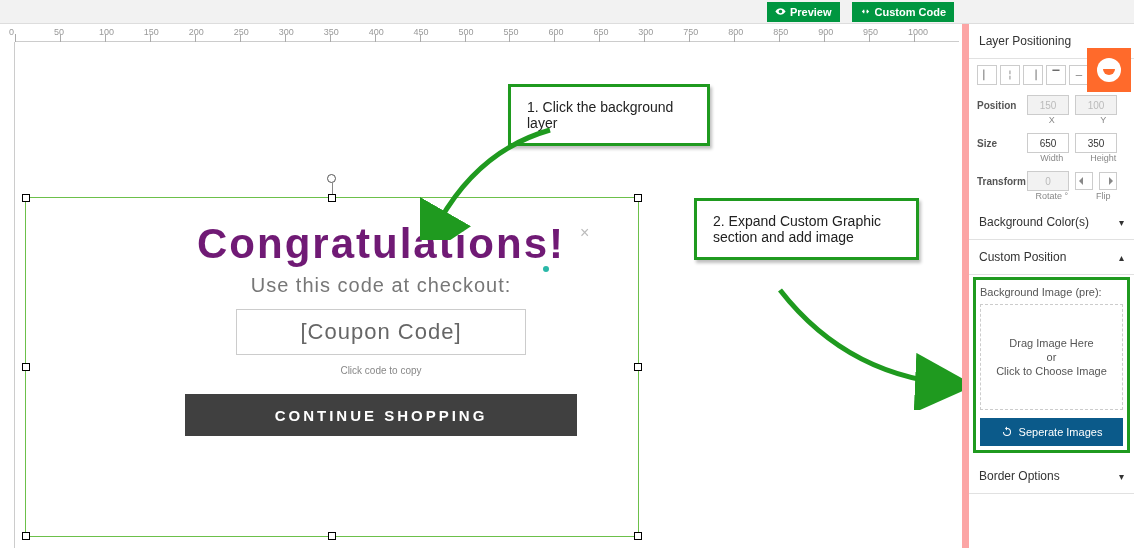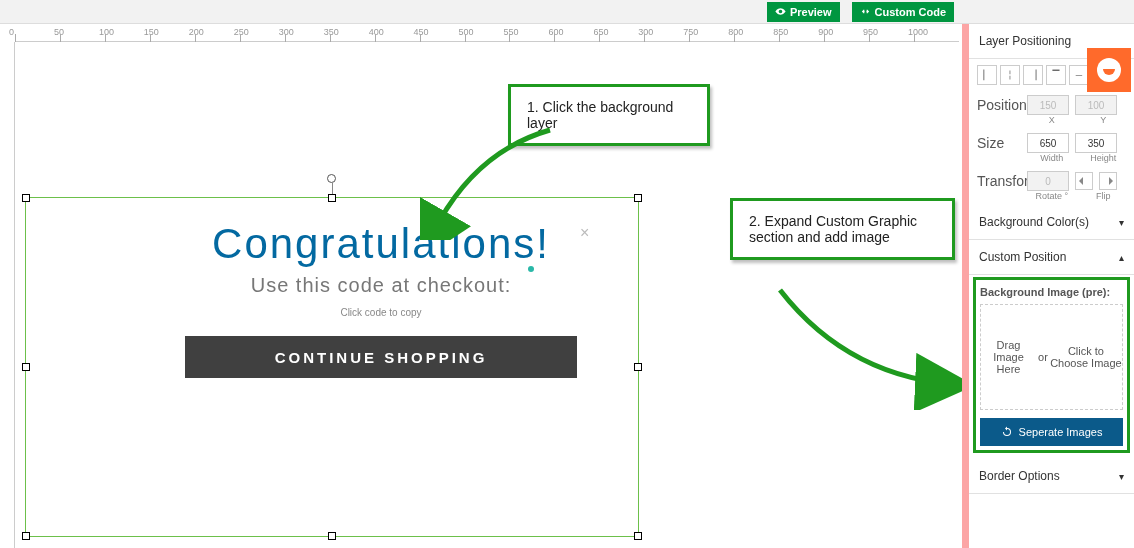--- a/index.html
+++ b/index.html
@@ -78,21 +78,21 @@
 .h-sw{bottom:-4px;left:-4px} .h-w{top:50%;left:-4px;margin-top:-4px}
 .rot-handle{position:absolute;top:-24px;left:50%;margin-left:-5px;width:9px;height:9px;border:1px solid #555;border-radius:50%;background:#fff}
 .rot-line{position:absolute;top:-15px;left:50%;width:1px;height:15px;background:#888}
 
 .popup-content {
   position:absolute; left:150px; top:178px; width:432px; text-align:center;
   font-family: "Helvetica Neue", Arial, sans-serif;
 }
 .popup-close { position:absolute; left:565px; top:182px; color:#bbb; font-size:16px; cursor:pointer; }
 .popup-title {
-  font-size: 42px; font-weight: 400; color: #0369a1; letter-spacing: 2px;
+  font-size: 42px; font-weight: 700; color: #701a75; letter-spacing: 2px;
   position: relative; display: inline-block;
 }
 .popup-title-dot {
   position:absolute; right:16px; bottom:-4px; width:6px; height:6px; background:#2ab8a8; border-radius:50%;
 }
 .popup-sub { font-size: 20px; color:#777; letter-spacing:1px; margin-top:6px; }
 .coupon-field {
   margin: 12px auto 0; width: 290px; height:46px; border:1px solid #ccc;
   display:flex; align-items:center; justify-content:center;
   font-size:22px; color:#666; letter-spacing:1px;
@@ -102,60 +102,60 @@
   margin:18px auto 0; width:392px; height:42px; background:#404040; color:#fff;
   display:flex; align-items:center; justify-content:center;
   font-size:15px; letter-spacing:3px;font-weight:bold;
 }
 
 .callout {
   position:absolute; background:#fff; border:3px solid #1f9a1f; border-radius:0;
   padding:12px 16px; font-size:14px; color:#222; box-shadow:2px 3px 3px rgba(0,0,0,0.25);
 }
 .callout1 { left:508px; top:84px; width:202px; }
-.callout2 { left:730px; top:198px; width:225px; }
+.callout2 { left:694px; top:198px; width:225px; }
 
 .sidebar {
   position:absolute; top:24px; right:0; width:172px; bottom:0; background:#fff;
   border-left:7px solid #fca5a5;
 }
 .panel-hdr {
   font-size:12px; padding:10px 10px; border-bottom:1px solid #e1e1e1;
   display:flex; justify-content:space-between; align-items:center; cursor:pointer;
 }
 .panel-hdr .arr { font-size:10px; }
 .align-row {
   display:flex; gap:3px; padding:6px 8px;
 }
 .align-btn {
   width:20px; height:20px; border:1px solid #ccc; background:#fff; cursor:pointer;
   display:flex; align-items:center; justify-content:center; font-size:9px; color:#666;
 }
 .field-row { display:flex; align-items:center; padding:4px 8px 0; gap:6px; }
-.field-label { font-size:14px; color:#555; width:44px; }
+.field-label { font-size:10px; color:#555; width:44px;font-weight:bold; }
 .num-input {
   width:42px; height:20px; border:1px solid #ccc; text-align:center; font-size:10px; color:#333;
 }
 .num-input.disabled { background:#f2f2f2; color:#bbb; }
 .sublabel-row { display:flex; padding:0 8px 4px; font-size:9px; color:#888; }
 .sublabel-row span:first-child{margin-left:52px;width:46px;text-align:center}
 .sublabel-row span:last-child{width:46px;text-align:center;margin-left:6px}
 .mini-icon-btn {
   width:18px; height:18px; border:1px solid #ccc; background:#fff; cursor:pointer;
   display:flex; align-items:center; justify-content:center;
 }
 .mini-icon-btn svg{width:10px;height:10px;fill:#888}
 
 .highlight-box {
   border:3px solid #1f9a1f; margin:2px 4px 6px; padding:4px;
 }
-.bg-img-label { font-size:11px; color:#555; padding:2px 0 6px;font-weight:bold; }
+.bg-img-label { font-size:11px; color:#555; padding:2px 0 6px; }
 .dropzone {
-  border:1px dashed #ccc; height:106px; display:flex; flex-direction:row;
-  align-items:center; justify-content:center; font-size:11px; color:#555; text-align:center; gap:2px;
+  border:1px dashed #ccc; height:106px; display:flex; flex-direction:column;
+  justify-content:center; font-size:11px; color:#555; text-align:center; gap:2px;
 }
 .sep-btn {
   margin-top:8px; background:#0b5a8a; color:#fff; font-size:11px; height:28px;
   display:flex; align-items:center; justify-content:center; gap:6px; cursor:pointer;
 }
 .sep-btn svg{width:12px;height:12px;fill:#fff}
 
 .logo-badge {
   position:absolute; top:48px; right:3px; width:44px; height:44px; background:#ff6a2b;
   display:flex; align-items:center; justify-content:center;
@@ -265,20 +265,21 @@
     <div class="handle h-w"></div>
   </div>
 
   <div class="popup-close">×</div>
   <div class="popup-content">
     <div class="popup-title">
       <span>Congratulations!</span>
       <span class="popup-title-dot"></span>
     </div>
     <div class="popup-sub">Use this code at checkout:</div>
+    <div class="coupon-field">[Coupon Code]</div>
     <div class="copy-hint">Click code to copy</div>
     <div class="continue-btn">CONTINUE SHOPPING</div>
   </div>
 
 </div>
 
 <div class="callout callout1">1. Click the background layer</div>
 <div class="callout callout2">2. Expand Custom Graphic section and add image</div>
 
 <svg class="arrow-svg" style="left:420px;top:120px;width:180px;height:120px">

